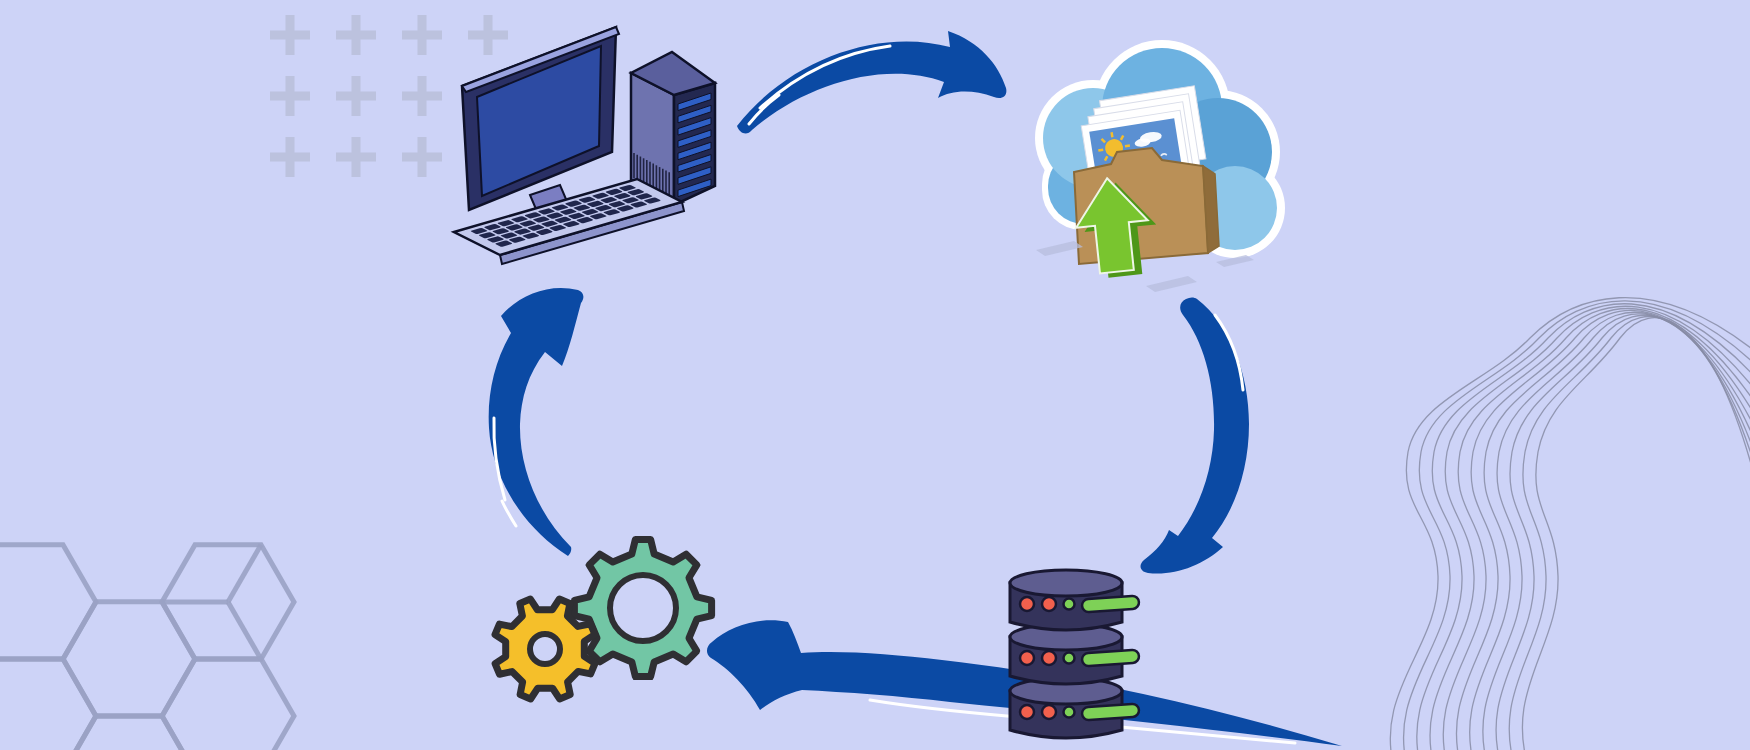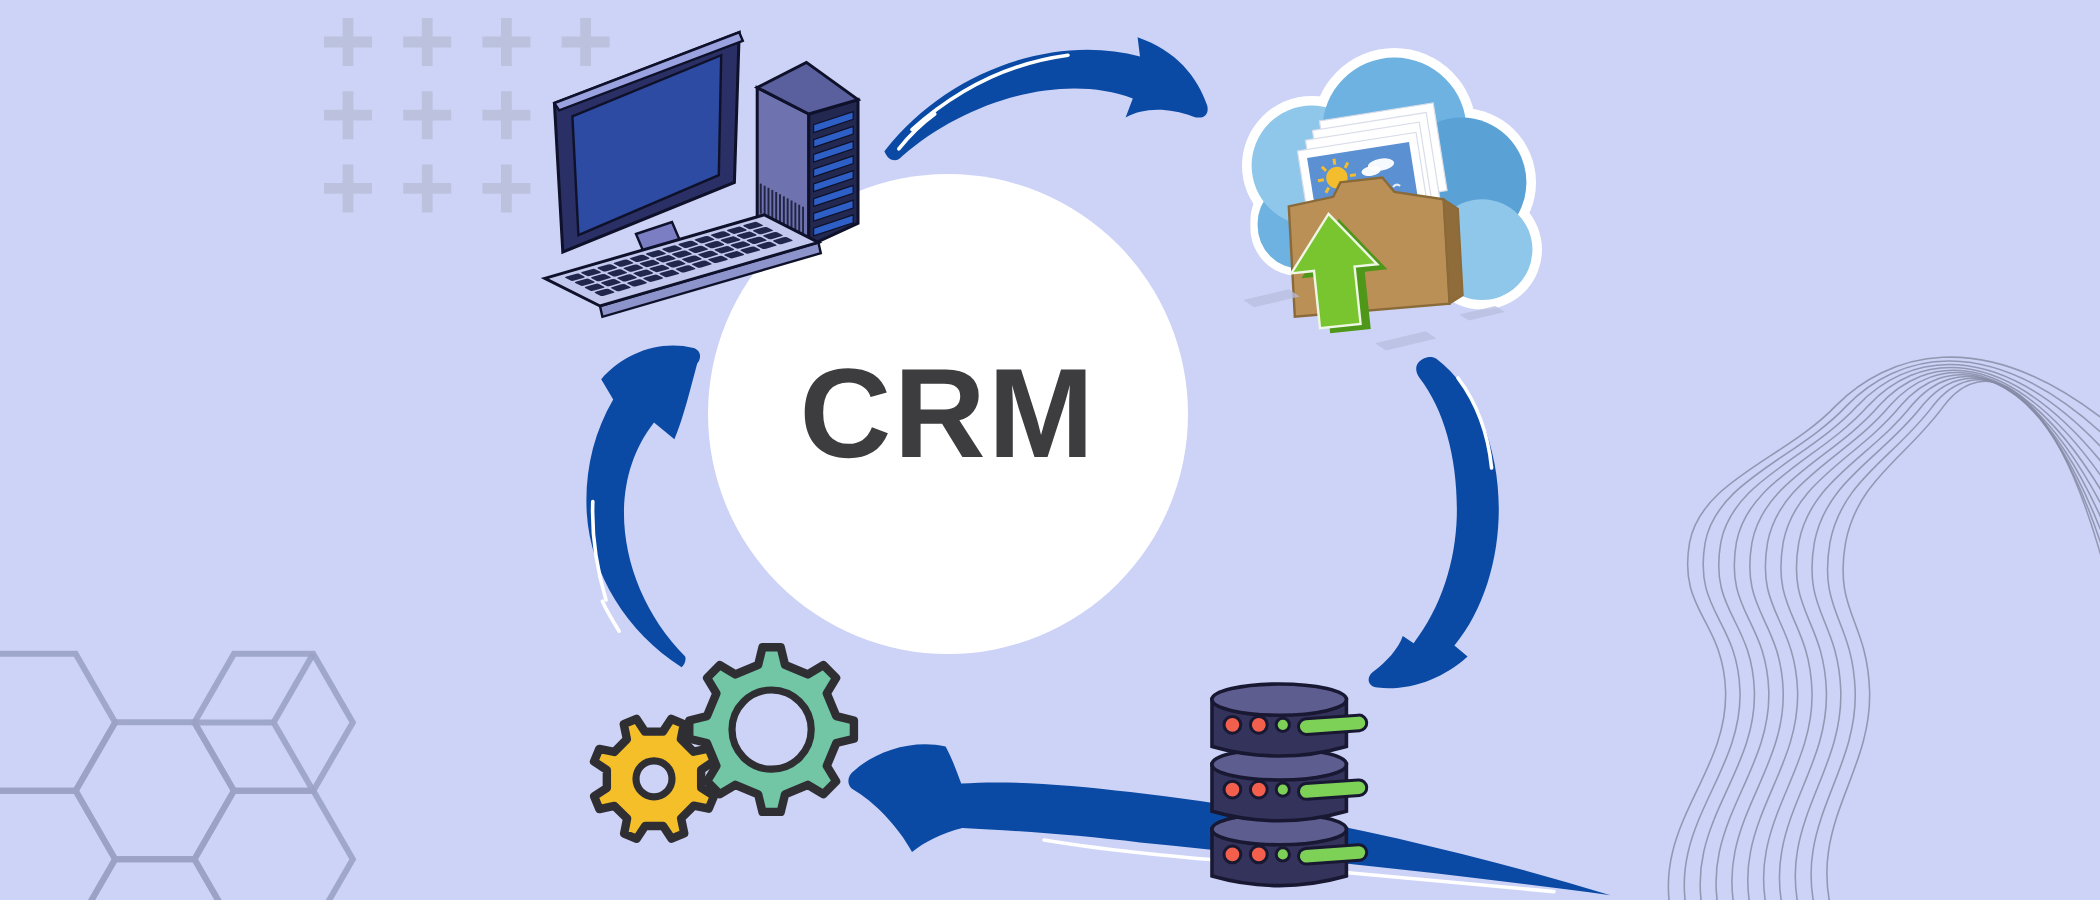--- a/index.html
+++ b/index.html
@@ -51,23 +51,20 @@
   .ledgreen{fill:var(--c-led_green,#7ed157);stroke:var(--c-db_ink,#191832);stroke-width:2.5;}
   .gteal{fill:var(--c-gear_teal,#72c6a5);stroke:var(--c-gear_ink,#2f2f33);stroke-width:7;stroke-linejoin:round;}
   .gyellow{fill:var(--c-gear_yellow,#f5bf2a);stroke:var(--c-gear_ink,#2f2f33);stroke-width:7;stroke-linejoin:round;}
   .ghole{fill:var(--c-bg,#cdd3f7);stroke:var(--c-gear_ink,#2f2f33);stroke-width:6;}
 </style>
 </head>
 <body>
 
 <div id="canvas">
 
-  <div id="center-circle">
-    <span id="crm-label">CRM</span>
-  </div>
 
   <svg id="art" width="1750" height="750" viewBox="0 0 1750 750">
 
     <g id="plus-grid">
         <path class="plus" d="M270,35 h40 M290,15 v40"></path>
         <path class="plus" d="M270,96 h40 M290,76 v40"></path>
         <path class="plus" d="M270,157 h40 M290,137 v40"></path>
         <path class="plus" d="M336,35 h40 M356,15 v40"></path>
         <path class="plus" d="M336,96 h40 M356,76 v40"></path>
         <path class="plus" d="M336,157 h40 M356,137 v40"></path>

